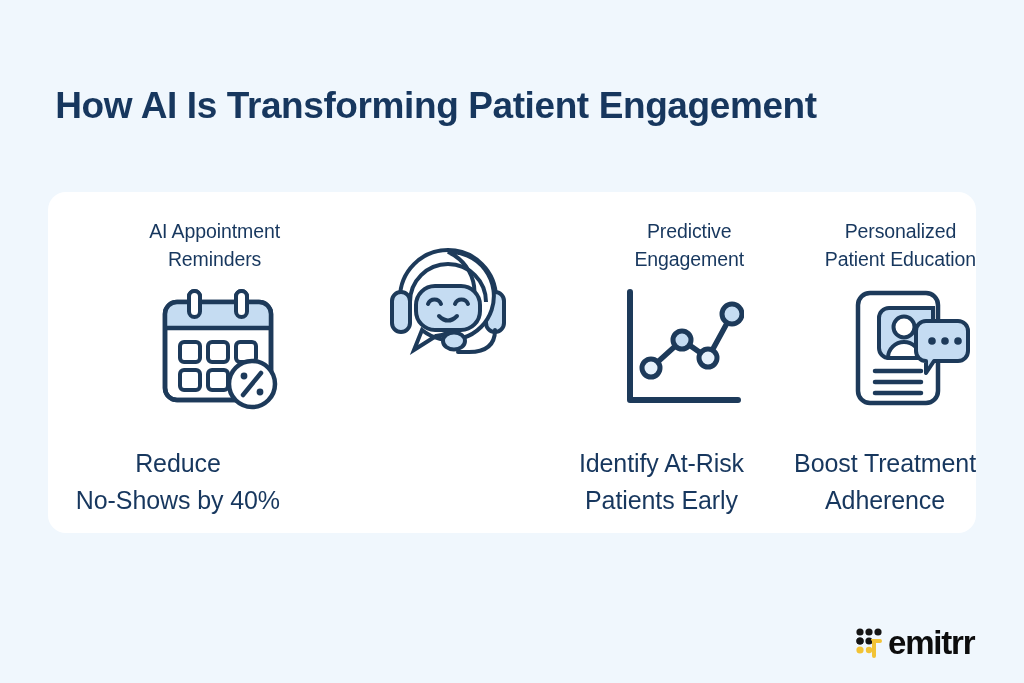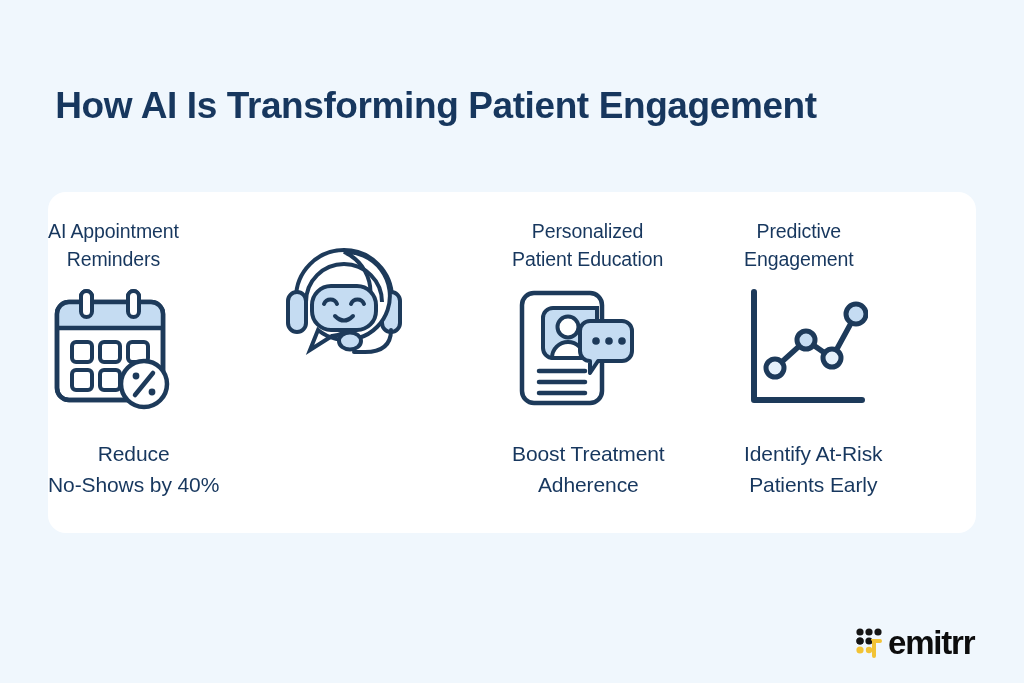--- a/index.html
+++ b/index.html
@@ -42,21 +42,21 @@
     flex-direction: row;
     align-items: stretch;
     box-sizing: border-box;
     padding: 0;
   }
 
   .feature-column {
     flex: 1 1 0;
     display: flex;
     flex-direction: column;
-    align-items: flex-start;
+    align-items: flex-end;
     justify-content: flex-start;
     padding-top: 26px;
     box-sizing: border-box;
   }
 
   .feature-heading {
     font-size: 19.5px;
     font-weight: 500;
     color: #17375e;
     text-align: center;
@@ -67,27 +67,27 @@
 
   .feature-icon {
     height: 140px;
     display: flex;
     align-items: center;
     justify-content: center;
     margin-top: 6px;
   }
 
   .feature-caption {
-    font-size: 21px;
+    font-size: 25px;
     font-weight: 400;
     color: #17375e;
     text-align: center;
     line-height: 1.45;
     white-space: pre-line;
-    margin-top: 20px;
+    margin-top: 26px;
     letter-spacing: -0.1px;
   }
 
   
   #brand-logo {
     position: absolute;
     left: 855px;
     top: 626px;
     display: flex;
     flex-direction: row;
@@ -172,20 +172,42 @@
         <path d="M55 84 q9 9 18 0" fill="none" stroke="#1d3a5a" stroke-width="4" stroke-linecap="round"></path>
 
         <path d="M111 98 q0 22 -26 22 L74 120" fill="none" stroke="#1d3a5a" stroke-width="4" stroke-linecap="round"></path>
         <ellipse cx="70" cy="109" rx="11" ry="8.5" fill="#c5dcf2" stroke="#1d3a5a" stroke-width="4"></ellipse>
       </svg>
     </div>
 
   </div>
 
   <div class="feature-column">
+    <div class="feature-heading">Predictive
+Engagement</div>
+
+    <div class="feature-icon">
+      <svg width="124" height="122" viewBox="0 0 124 122" xmlns="http://www.w3.org/2000/svg">
+
+        <path d="M10 4 L10 112 L118 112" fill="none" stroke="#1d3a5a" stroke-width="6" stroke-linecap="round" stroke-linejoin="round"></path>
+
+        <polyline points="31,80 62,52 88,70 112,26" fill="none" stroke="#1d3a5a" stroke-width="5.5" stroke-linecap="round" stroke-linejoin="round"></polyline>
+
+        <circle cx="31" cy="80" r="9" fill="#e6f1fb" stroke="#1d3a5a" stroke-width="5"></circle>
+        <circle cx="62" cy="52" r="9" fill="#c5dcf2" stroke="#1d3a5a" stroke-width="5"></circle>
+        <circle cx="88" cy="70" r="9" fill="#e6f1fb" stroke="#1d3a5a" stroke-width="5"></circle>
+        <circle cx="112" cy="26" r="10" fill="#c5dcf2" stroke="#1d3a5a" stroke-width="5"></circle>
+      </svg>
+    </div>
+
+    <div class="feature-caption">Identify At-Risk
+Patients Early</div>
+  </div>
+
+  <div class="feature-column">
     <div class="feature-heading">Personalized
 Patient Education</div>
 
     <div class="feature-icon">
       <svg width="128" height="124" viewBox="0 0 128 124" xmlns="http://www.w3.org/2000/svg">
 
         <rect x="10" y="6" width="80" height="110" rx="12" fill="#ffffff" stroke="#1d3a5a" stroke-width="4.5"></rect>
 
         <path d="M41 21 h44 v50 h-44 a10 10 0 0 1 -10 -10 v-30 a10 10 0 0 1 10 -10 z" fill="#c5dcf2" stroke="#1d3a5a" stroke-width="4"></path>
 
@@ -199,42 +221,20 @@
 
         <path d="M78 34 h32 a10 10 0 0 1 10 10 v20 a10 10 0 0 1 -10 10 h-24 l-8 12 v-12 a10 10 0 0 1 -10 -10 v-20 a10 10 0 0 1 10 -10 z" fill="#c5dcf2" stroke="#1d3a5a" stroke-width="4" stroke-linejoin="round"></path>
         <circle cx="84" cy="54" r="3.8" fill="#1d3a5a"></circle>
         <circle cx="97" cy="54" r="3.8" fill="#1d3a5a"></circle>
         <circle cx="110" cy="54" r="3.8" fill="#1d3a5a"></circle>
       </svg>
     </div>
 
     <div class="feature-caption">Boost Treatment
 Adherence</div>
-  </div>
-
-  <div class="feature-column">
-    <div class="feature-heading">Predictive
-Engagement</div>
-
-    <div class="feature-icon">
-      <svg width="124" height="122" viewBox="0 0 124 122" xmlns="http://www.w3.org/2000/svg">
-
-        <path d="M10 4 L10 112 L118 112" fill="none" stroke="#1d3a5a" stroke-width="6" stroke-linecap="round" stroke-linejoin="round"></path>
-
-        <polyline points="31,80 62,52 88,70 112,26" fill="none" stroke="#1d3a5a" stroke-width="5.5" stroke-linecap="round" stroke-linejoin="round"></polyline>
-
-        <circle cx="31" cy="80" r="9" fill="#e6f1fb" stroke="#1d3a5a" stroke-width="5"></circle>
-        <circle cx="62" cy="52" r="9" fill="#c5dcf2" stroke="#1d3a5a" stroke-width="5"></circle>
-        <circle cx="88" cy="70" r="9" fill="#e6f1fb" stroke="#1d3a5a" stroke-width="5"></circle>
-        <circle cx="112" cy="26" r="10" fill="#c5dcf2" stroke="#1d3a5a" stroke-width="5"></circle>
-      </svg>
-    </div>
-
-    <div class="feature-caption">Identify At-Risk
-Patients Early</div>
   </div>
 
 </div>
 
 <div id="brand-logo">
   <span>
     <svg id="logo-mark" width="30" height="32" viewBox="0 0 30 32" xmlns="http://www.w3.org/2000/svg">
 
       <circle cx="5" cy="5" r="3.6" fill="#141414"></circle>
       <circle cx="14" cy="5" r="3.6" fill="#141414"></circle>

